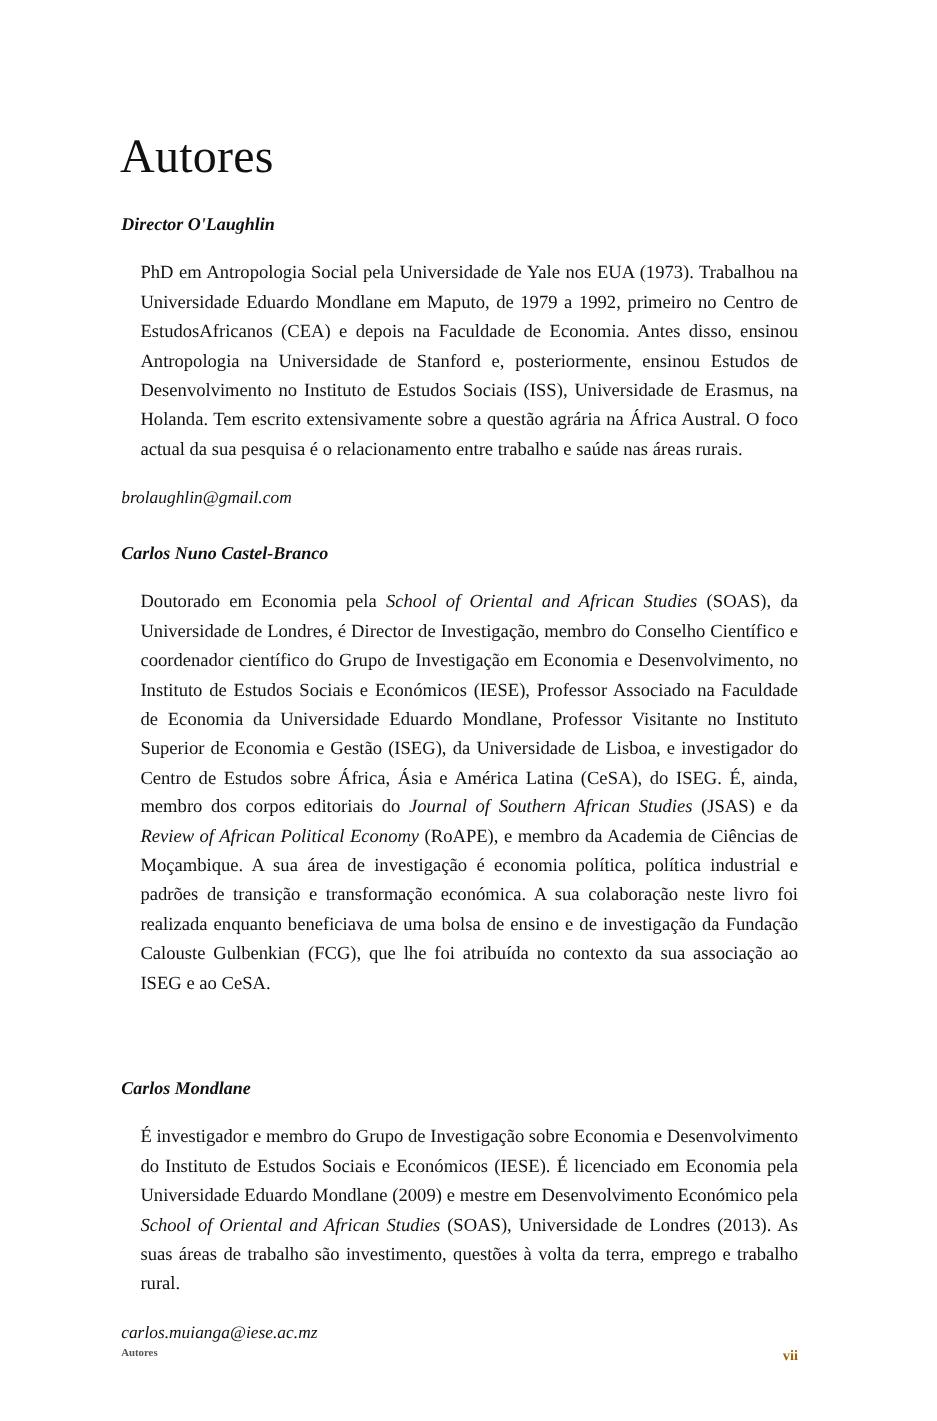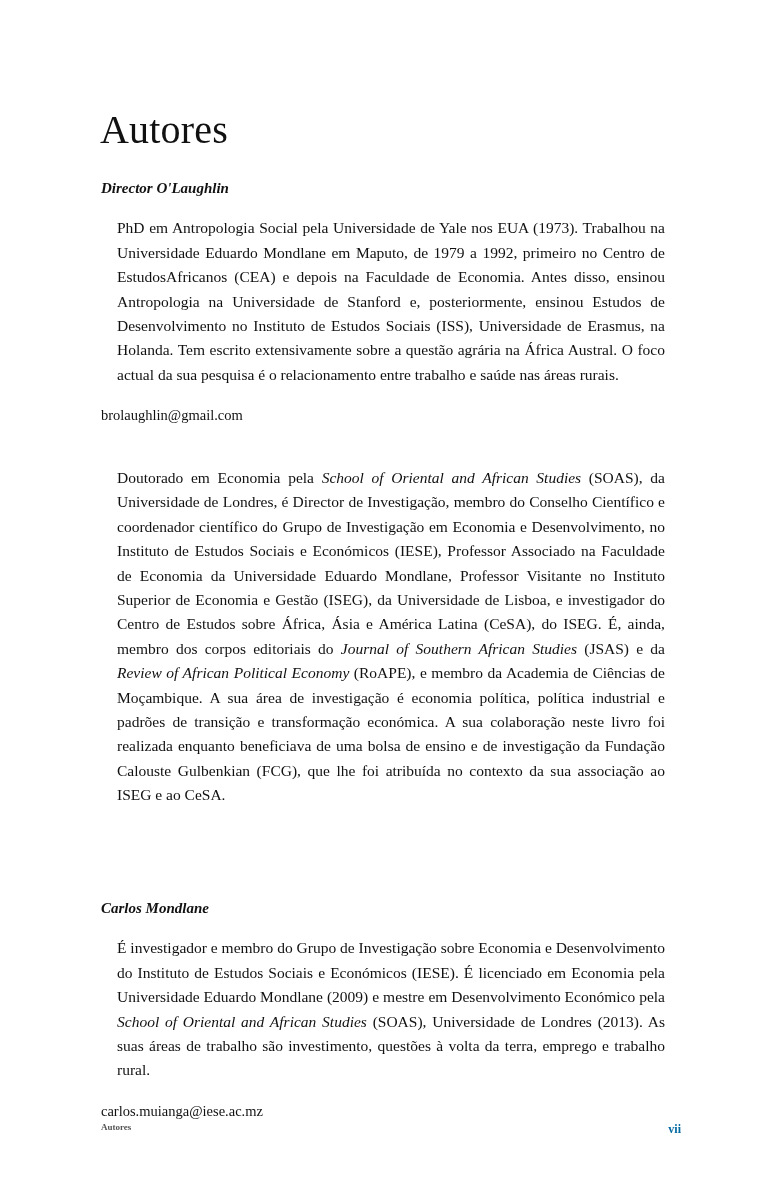--- a/index.html
+++ b/index.html
@@ -38,20 +38,21 @@
     .author-name {
       font-style: italic;
       font-weight: bold;
       font-size: 15px;
       line-height: 24.4px;
       height: 24.4px;
     }
     .bio { margin: 16px; }
     .bio i { }
     .email {
+      font-style: italic;
       font-size: 14.5px;
       line-height: 24.4px;
     }
     #author-1 { top: 176px; }
     #author-2 { top: 450px; }
     #author-3 { top: 896px; }
 
     .footer {
       position: absolute;
       top: 1122px;
@@ -63,39 +64,40 @@
     .footer-left {
       position: absolute;
       left: 0;
       top: 0;
       color: #555;
       font-size: 9px;
       font-weight: bold;
     }
     .footer-right {
       position: absolute;
-      right: 0;
+      right: 16px;
       top: 0;
       font-weight: bold;
       font-size: 12px;
-      color: #0369a1;
+      color: #a16207;
     }
   </style>
 </head>
 <body>
 
 <h1 class="page-title">Autores</h1>
 
 <section class="author" id="author-1">
   <div class="author-name">Director O'Laughlin</div>
   <p class="bio"><span>PhD em Antropologia Social pela Universidade de Yale nos EUA (1973). Trabalhou na Universidade Eduardo Mondlane em Maputo, de 1979 a 1992, primeiro no Centro de EstudosAfricanos (CEA) e depois na Faculdade de Economia. Antes disso, ensinou Antropologia na Universidade de Stanford e, posteriormente, ensinou Estudos de Desenvolvimento no Instituto de Estudos Sociais (ISS), Universidade de Erasmus, na Holanda. Tem escrito extensivamente sobre a questão agrária na África Austral. O foco actual da sua pesquisa é o relacionamento entre trabalho e saúde nas áreas rurais.</span></p>
   <div class="email">brolaughlin@gmail.com</div>
 </section>
 
 <section class="author" id="author-2">
+  <div class="author-name">Carlos Nuno Castel-Branco</div>
   <p class="bio"><span>Doutorado em Economia pela </span><i>School of Oriental and African Studies</i><span> (SOAS), da Universidade de Londres, é Director de Investigação, membro do Conselho Científico e coordenador científico do Grupo de Investigação em Economia e Desenvolvimento, no Instituto de Estudos Sociais e Económicos (IESE), Professor Associado na Faculdade de Economia da Universidade Eduardo Mondlane, Professor Visitante no Instituto Superior de Economia e Gestão (ISEG), da Universidade de Lisboa, e investigador do Centro de Estudos sobre África, Ásia e América Latina (CeSA), do ISEG. É, ainda, membro dos corpos editoriais do </span><i>Journal of Southern African Studies</i><span> (JSAS) e da </span><i>Review of African Political Economy</i><span> (RoAPE), e membro da Academia de Ciências de Moçambique. A sua área de investigação é economia política, política industrial e padrões de transição e transformação económica. A sua colaboração neste livro foi realizada enquanto beneficiava de uma bolsa de ensino e de investigação da Fundação Calouste Gulbenkian (FCG), que lhe foi atribuída no contexto da sua associação ao ISEG e ao CeSA.</span></p>
 </section>
 
 <section class="author" id="author-3">
   <div class="author-name">Carlos Mondlane</div>
   <p class="bio"><span>É investigador e membro do Grupo de Investigação sobre Economia e Desenvolvimento do Instituto de Estudos Sociais e Económicos (IESE). É licenciado em Economia pela Universidade Eduardo Mondlane (2009) e mestre em Desenvolvimento Económico pela </span><i>School of Oriental and African Studies</i><span> (SOAS), Universidade de Londres (2013). As suas áreas de trabalho são investimento, questões à volta da terra, emprego e trabalho rural.</span></p>
   <div class="email">carlos.muianga@iese.ac.mz</div>
 </section>
 
 <footer class="footer">

